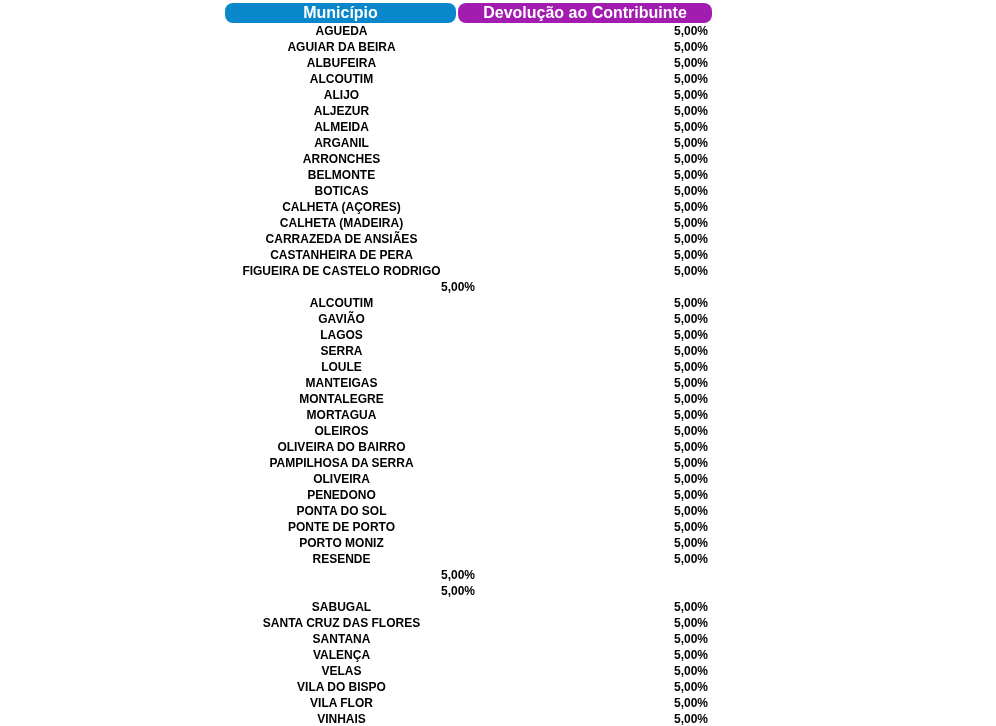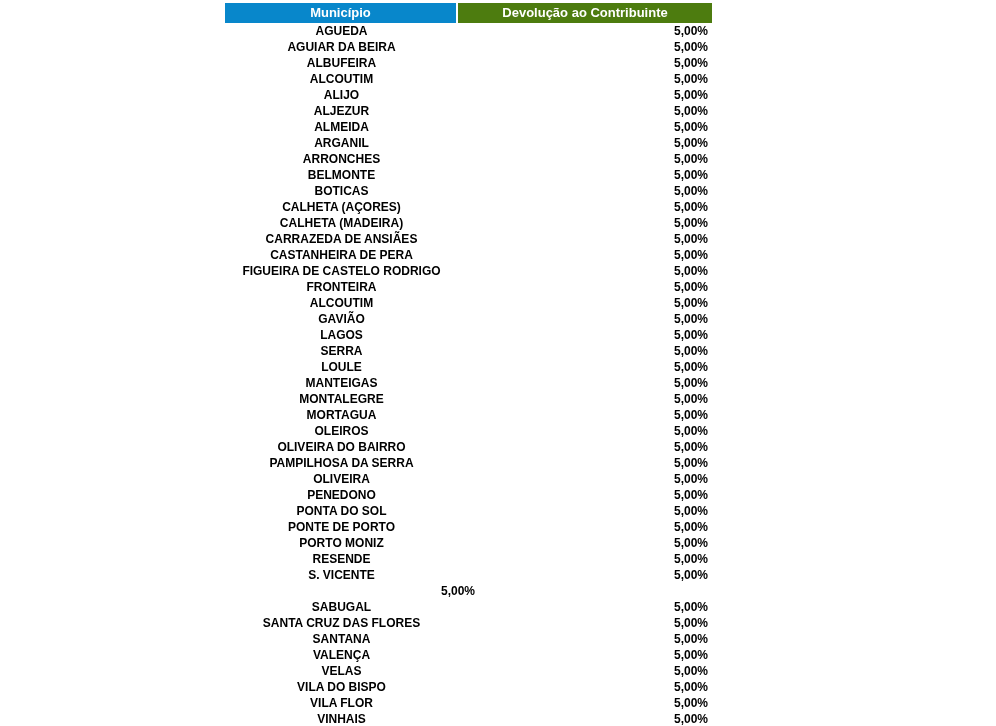--- a/index.html
+++ b/index.html
@@ -17,25 +17,26 @@
     top: 3px;
     width: 487px;
   }
   .header-row {
     display: flex;
     height: 20px;
   }
   .header-cell {
     color: #ffffff;
     font-weight: bold;
-    font-size: 13px;
+    font-size: 16px;
     line-height: 20px;
     text-align: center;
     white-space: nowrap;
     overflow: hidden;
+    border-radius: 8px;
   }
   .col-municipio { width: 231px; }
   .col-divider {
     width: 2px;
     background: #ffffff;
     height: 20px;
   }
   .col-devolucao { width: 254px; }
   .body-rows { width: 100%; }
   .data-row {
@@ -61,21 +62,21 @@
     box-sizing: border-box;
   }
 </style>
 </head>
 <body>
 
 <div class="table-wrap">
   <div class="header-row">
     <div class="header-cell col-municipio" style="background: rgb(8, 135, 203);">Município</div>
     <div class="col-divider"></div>
-    <div class="header-cell col-devolucao" style="background: #4d7c0f;">Devolução ao Contribuinte</div>
+    <div class="header-cell col-devolucao" style="background: #a21caf;">Devolução ao Contribuinte</div>
   </div>
   <div class="body-rows">
   <div class="data-row">
     <div class="cell municipio">AGUEDA</div>
     <div class="cell devolucao">5,00%</div>
   </div>
 
   <div class="data-row">
     <div class="cell municipio">AGUIAR DA BEIRA</div>
     <div class="cell devolucao">5,00%</div>
@@ -145,21 +146,20 @@
     <div class="cell municipio">CASTANHEIRA DE PERA</div>
     <div class="cell devolucao">5,00%</div>
   </div>
 
   <div class="data-row">
     <div class="cell municipio">FIGUEIRA DE CASTELO RODRIGO</div>
     <div class="cell devolucao">5,00%</div>
   </div>
 
   <div class="data-row">
-    <div class="cell municipio">FRONTEIRA</div>
     <div class="cell devolucao">5,00%</div>
   </div>
 
   <div class="data-row">
     <div class="cell municipio">ALCOUTIM</div>
     <div class="cell devolucao">5,00%</div>
   </div>
 
   <div class="data-row">
     <div class="cell municipio">GAVIÃO</div>
@@ -235,21 +235,20 @@
     <div class="cell municipio">PORTO MONIZ</div>
     <div class="cell devolucao">5,00%</div>
   </div>
 
   <div class="data-row">
     <div class="cell municipio">RESENDE</div>
     <div class="cell devolucao">5,00%</div>
   </div>
 
   <div class="data-row">
-    <div class="cell municipio">S. VICENTE</div>
     <div class="cell devolucao">5,00%</div>
   </div>
 
   <div class="data-row">
     <div class="cell devolucao">5,00%</div>
   </div>
 
   <div class="data-row">
     <div class="cell municipio">SABUGAL</div>
     <div class="cell devolucao">5,00%</div>

